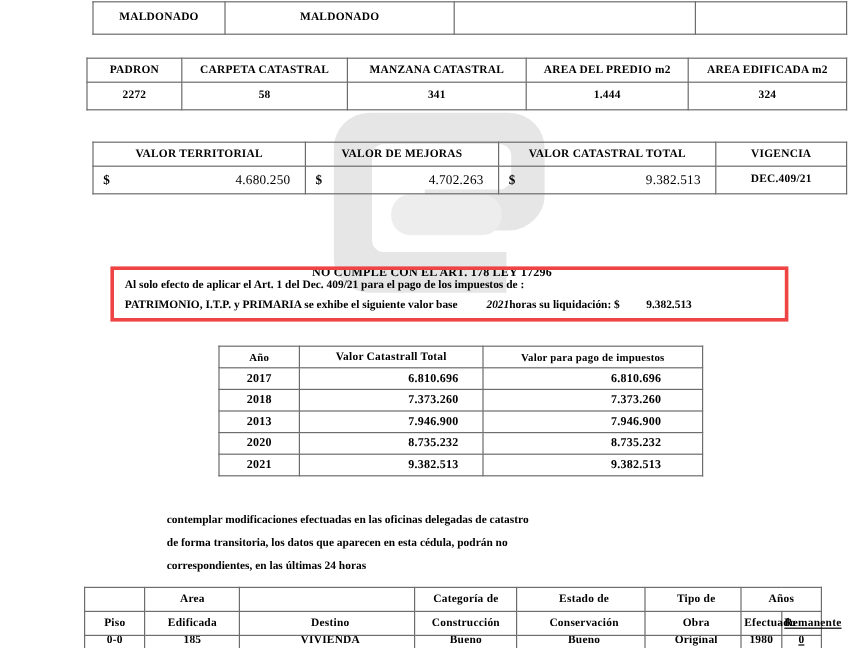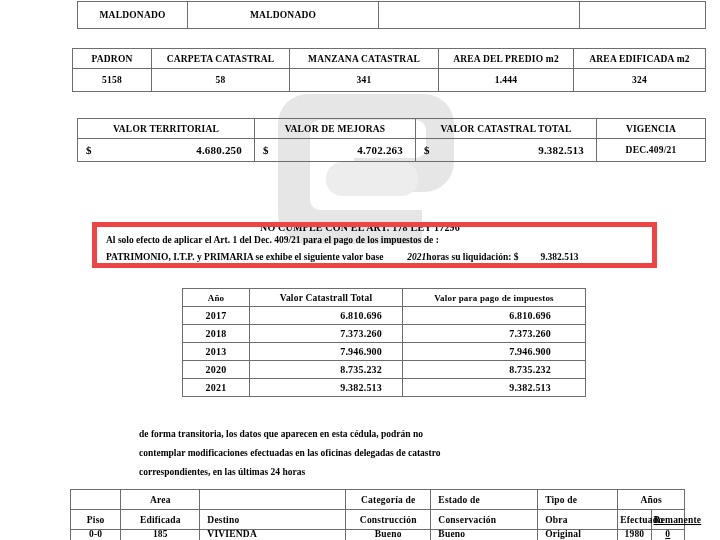--- a/index.html
+++ b/index.html
@@ -69,21 +69,21 @@
   #t-valor { left: 77px; top: 118px; width: 608px; }
   #t-valor tr.h td { height: 19px; }
   #t-valor tr.v td { height: 22px; }
   .money {
     display: flex;
     justify-content: space-between;
     align-items: center;
     padding: 0 10px 0 6px;
   }
   .money .cur { font-weight: bold; }
-  .money .amt { font-weight: bold; }
+  .money .amt { font-weight: normal; }
 
   
   .nocumple {
     position: absolute;
     left: 0; top: 178px;
     width: 720px;
     text-align: center;
     font-weight: bold;
     font-size: 10px;
     z-index: 2;
@@ -91,21 +91,21 @@
     margin-top: 44px;
   }
 
   
   #box-efecto {
     position: absolute;
     left: 92px;
     top: 222px;
     width: 565px;
     height: 46px;
-    border: 5px solid #ef4444;
+    border: 3px solid #ef4444;
     box-sizing: border-box;
     z-index: 2;
     background: transparent;
   }
   #box-efecto .ln {
     font-weight: bold;
     font-size: 9.5px;
     padding-left: 9px;
     line-height: 17px;
     white-space: nowrap;
@@ -143,21 +143,21 @@
     z-index: 2;
     font-size: 9.5px;
     font-weight: bold;
     line-height: 19px;
   }
   .para div { white-space: nowrap; }
 
   
   #t-piso { left: 70px; top: 489px; width: 615px; }
   #t-piso td { height: 19px; font-size: 9.5px; }
-  #t-piso td.lft { text-align: left; padding-left: 7px; }
+  #t-piso td.lft { text-align: center; padding-left: 7px; }
   #t-piso .c1 { width: 44px; }
   #t-piso .c2 { width: 72px; }
   #t-piso .c3 { width: 137px; }
   #t-piso .c4 { width: 78px; }
   #t-piso .c5 { width: 94px; }
   #t-piso .c6 { width: 68px; margin-top: 36px; }
   #t-piso .c7 { width: 60px; }
   #t-piso .c8 { width: 62px; text-decoration: underline; }
   #t-piso tr.data td {
     height: 16px;
@@ -197,21 +197,21 @@
   <table class="doc" id="t-padron">
     <tbody>
       <tr class="h">
         <td style="width:74px" class="hdr">PADRON</td>
         <td style="width:133px" class="hdr">CARPETA CATASTRAL</td>
         <td style="width:144px" class="hdr">MANZANA CATASTRAL</td>
         <td style="width:130px" class="hdr">AREA DEL PREDIO m2</td>
         <td style="width:127px" class="hdr">AREA EDIFICADA m2</td>
       </tr>
       <tr class="v">
-        <td class="val">5158</td>
+        <td class="val">2272</td>
         <td class="val">58</td>
         <td class="val">341</td>
         <td class="val">1.444</td>
         <td class="val">324</td>
       </tr>
     </tbody>
   </table>
 
   <table class="doc" id="t-valor">
     <tbody>
@@ -281,22 +281,22 @@
       </tr>
       <tr>
         <td class="yr">2021</td>
         <td class="num">9.382.513</td>
         <td class="num2">9.382.513</td>
       </tr>
     </tbody>
   </table>
 
   <div class="para">
+    <div>contemplar modificaciones efectuadas en las oficinas delegadas de catastro</div>
     <div>de forma transitoria, los datos que aparecen en esta cédula, podrán no</div>
-    <div>contemplar modificaciones efectuadas en las oficinas delegadas de catastro</div>
     <div>correspondientes, en las últimas 24 horas</div>
   </div>
 
   <table class="doc" id="t-piso">
     <tbody>
       <tr>
         <td class="c1 hdr"></td>
         <td class="c2 hdr">Area</td>
         <td class="c3 hdr"></td>
         <td class="c4 hdr">Categoría de</td>

